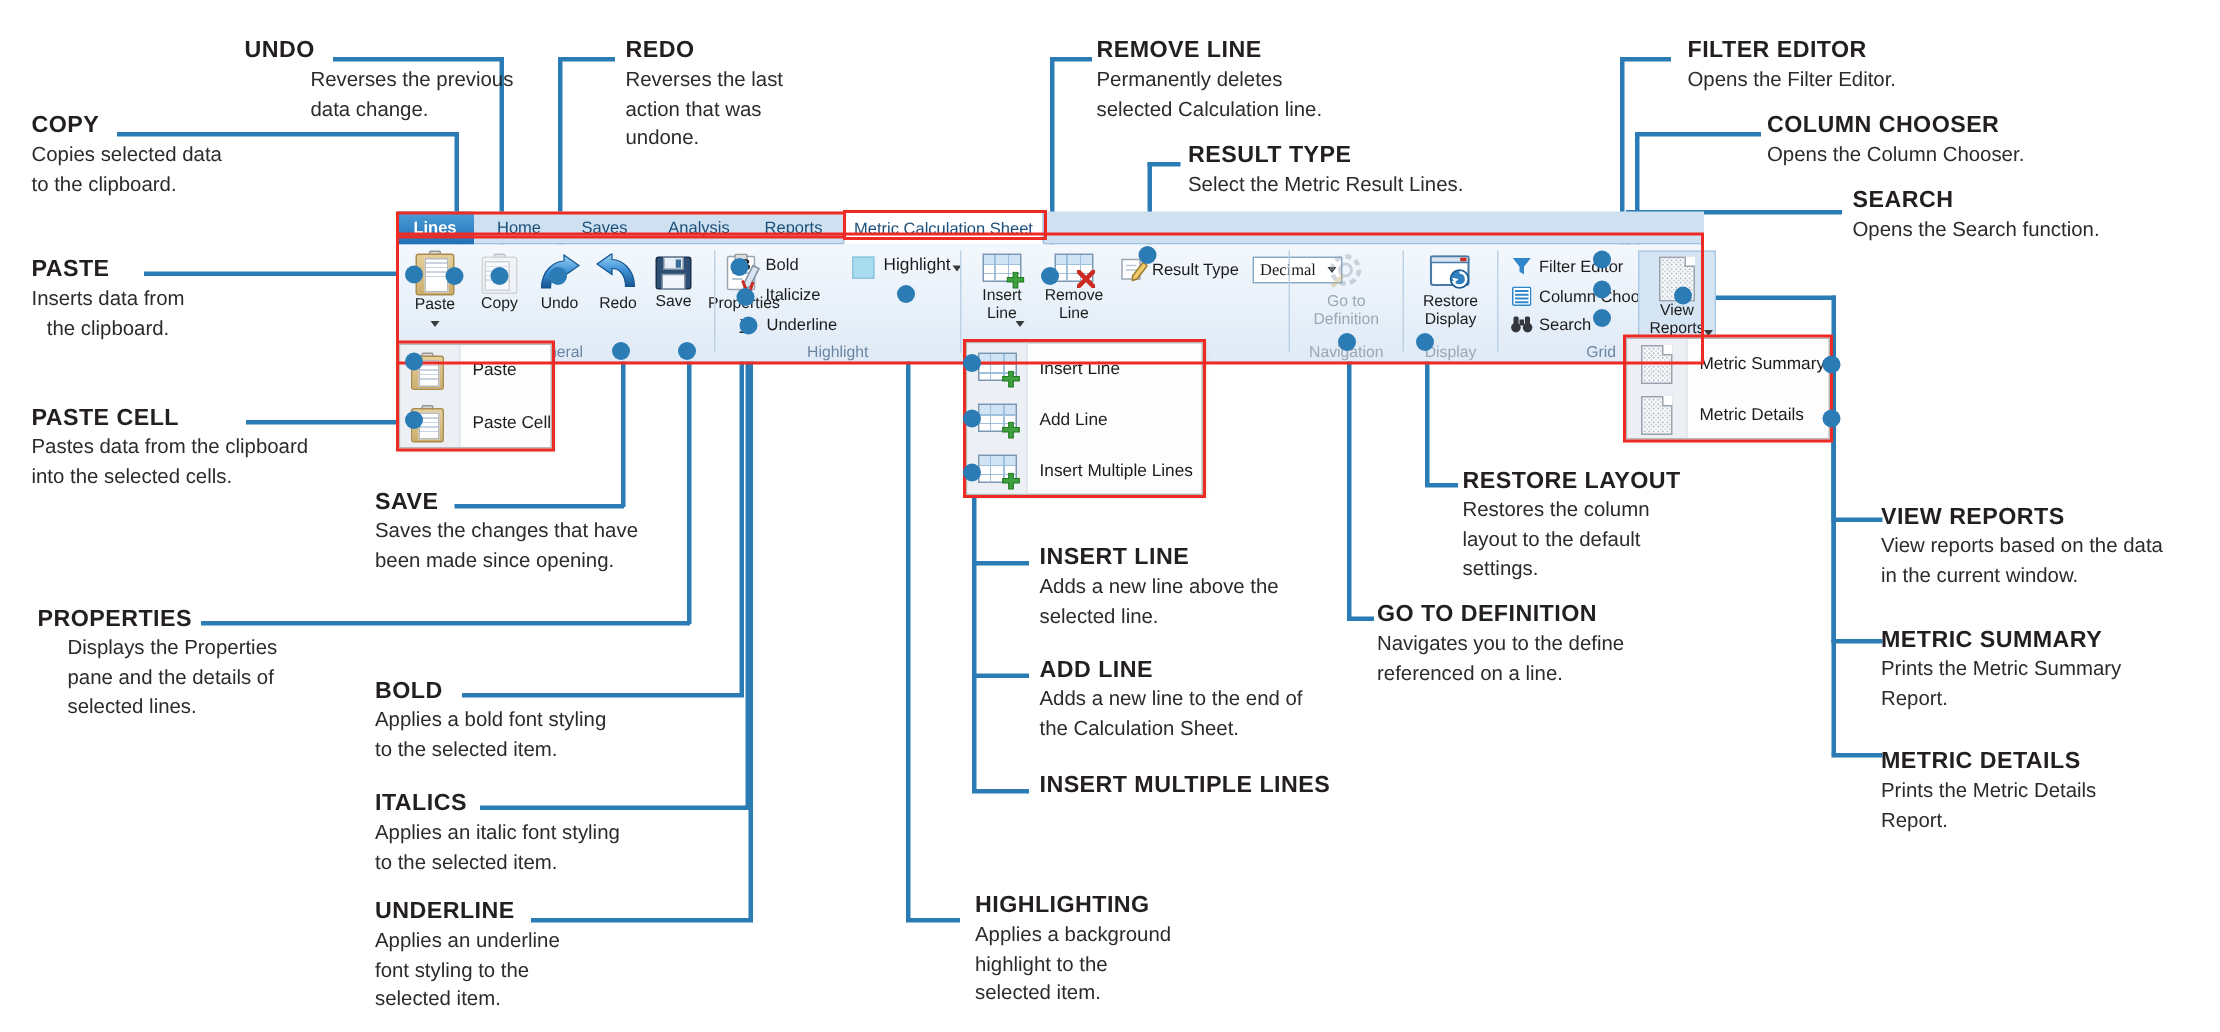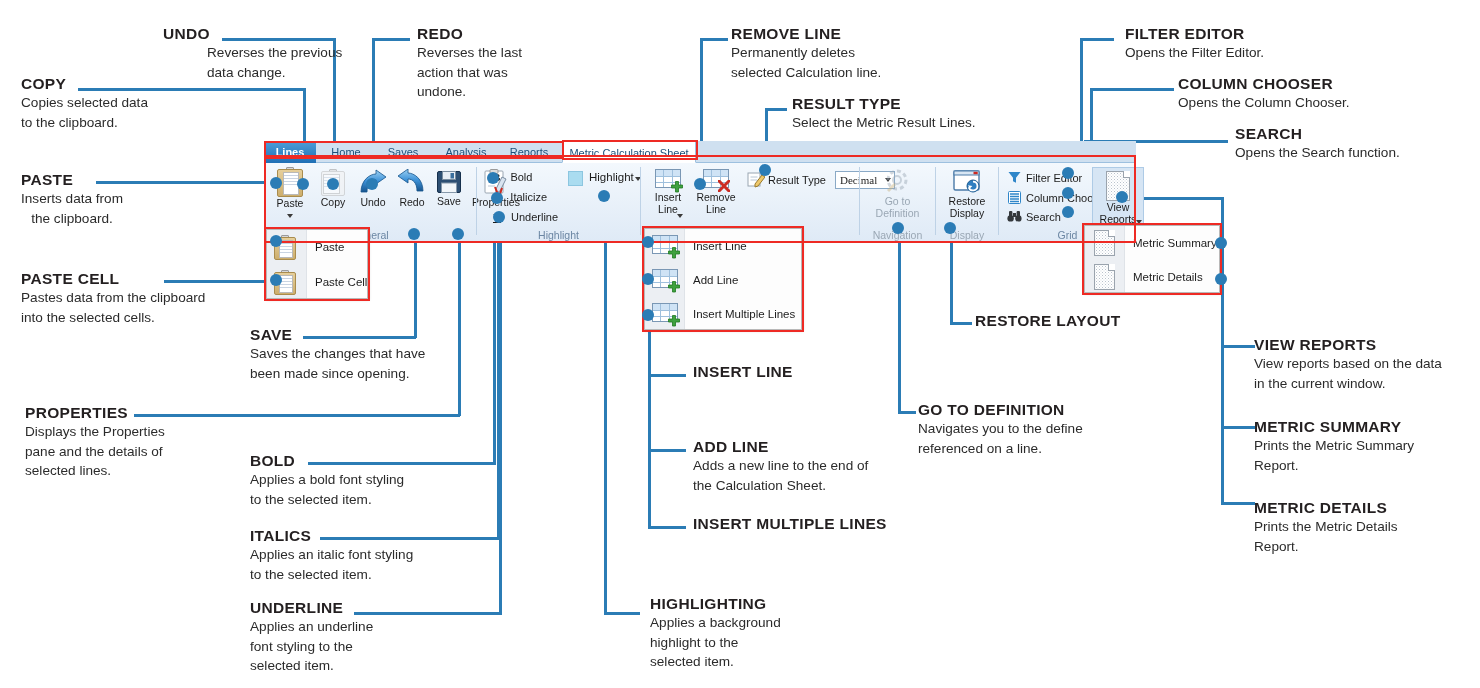--- a/index.html
+++ b/index.html
@@ -624,21 +624,21 @@
 </div>
 
 <div class="callout" style="left:250px; top:327px;">
   <div class="ttl">SAVE</div>
   <div class="bdy" style="white-space:pre-line;">Saves the changes that have
 been made since opening.</div>
 </div>
 
 <div class="callout" style="left:25px; top:405px;">
   <div class="ttl">PROPERTIES</div>
-  <div class="bdy" style="white-space:pre-line;">Displays the Properties
+  <div class="bdy" style="white-space:pre-line;margin-left:20px;">Displays the Properties
 pane and the details of
 selected lines.</div>
 </div>
 
 <div class="callout" style="left:250px; top:453px;">
   <div class="ttl">BOLD</div>
   <div class="bdy" style="white-space:pre-line;">Applies a bold font styling
 to the selected item.</div>
 </div>
 
@@ -657,34 +657,39 @@
 
 <div class="callout" style="left:650px; top:596px;">
   <div class="ttl">HIGHLIGHTING</div>
   <div class="bdy" style="white-space:pre-line;">Applies a background
 highlight to the
 selected item.</div>
 </div>
 
 <div class="callout" style="left:693px; top:364px;">
   <div class="ttl">INSERT LINE</div>
+  <div class="bdy" style="white-space:pre-line;">Adds a new line above the
+selected line.</div>
 </div>
 
 <div class="callout" style="left:693px; top:439px;">
   <div class="ttl">ADD LINE</div>
   <div class="bdy" style="white-space:pre-line;">Adds a new line to the end of
 the Calculation Sheet.</div>
 </div>
 
 <div class="callout" style="left:693px; top:516px;">
   <div class="ttl">INSERT MULTIPLE LINES</div>
 </div>
 
 <div class="callout" style="left:975px; top:313px;">
   <div class="ttl">RESTORE LAYOUT</div>
+  <div class="bdy" style="white-space:pre-line;">Restores the column
+layout to the default
+settings.</div>
 </div>
 
 <div class="callout" style="left:918px; top:402px;">
   <div class="ttl">GO TO DEFINITION</div>
   <div class="bdy" style="white-space:pre-line;">Navigates you to the define
 referenced on a line.</div>
 </div>
 
 <div class="callout" style="left:1254px; top:337px;">
   <div class="ttl">VIEW REPORTS</div>

